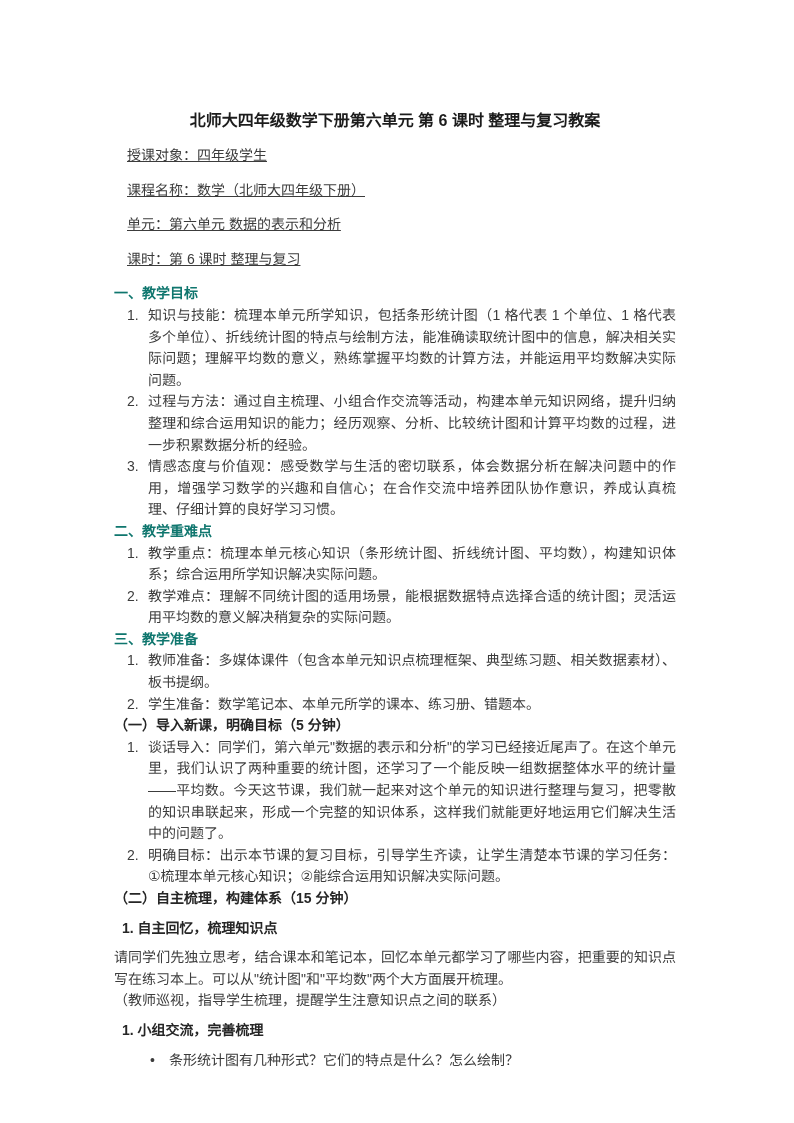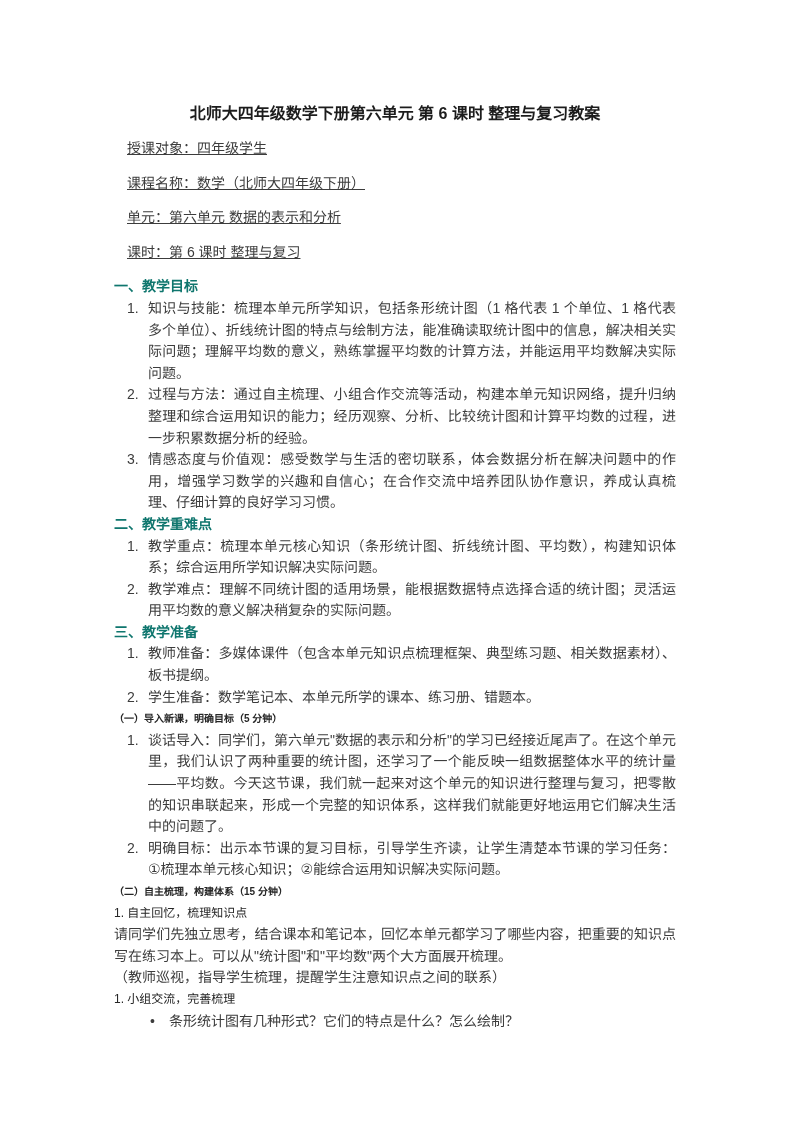--- a/index.html
+++ b/index.html
@@ -7,21 +7,21 @@
     position: relative;
     width: 794px;
     height: 1123px;
     background: #ffffff;
     overflow: hidden;
     font-family: "Liberation Sans", "DejaVu Sans", sans-serif;
   }
   .content {
     position: absolute;
     left: 114px;
-    top: 103px;
+    top: 110px;
     width: 562px;
     font-size: 14px;
     line-height: 21.6px;
     color: #3c3c3c;
     text-align: justify;
   }
   .title {
     font-size: 16px;
     line-height: 22px;
     font-weight: bold;
@@ -30,30 +30,30 @@
     margin: 0 0 9px 0;
   }
   .meta-line { margin: 13px; text-decoration: underline; }
   .sec-heading {
     font-size: 14px;
     font-weight: bold;
     color: #0f766e;
     margin: 0;
   }
   .sub-heading {
-    font-size: 10px;
+    font-size: 14px;
     font-weight: bold;
     color: #262626;
     margin: 0;
   }
   .step-heading {
-    font-size: 12px;
-    font-weight: normal;
+    font-size: 14px;
+    font-weight: bold;
     color: #262626;
-    margin: 0;
+    margin: 8px;
   }
   .para { margin: 0; }
   .olist { margin: 0; }
   .li {
     position: relative;
     padding-left: 34px;
   }
   .li .num {
     position: absolute;
     left: 13px;

